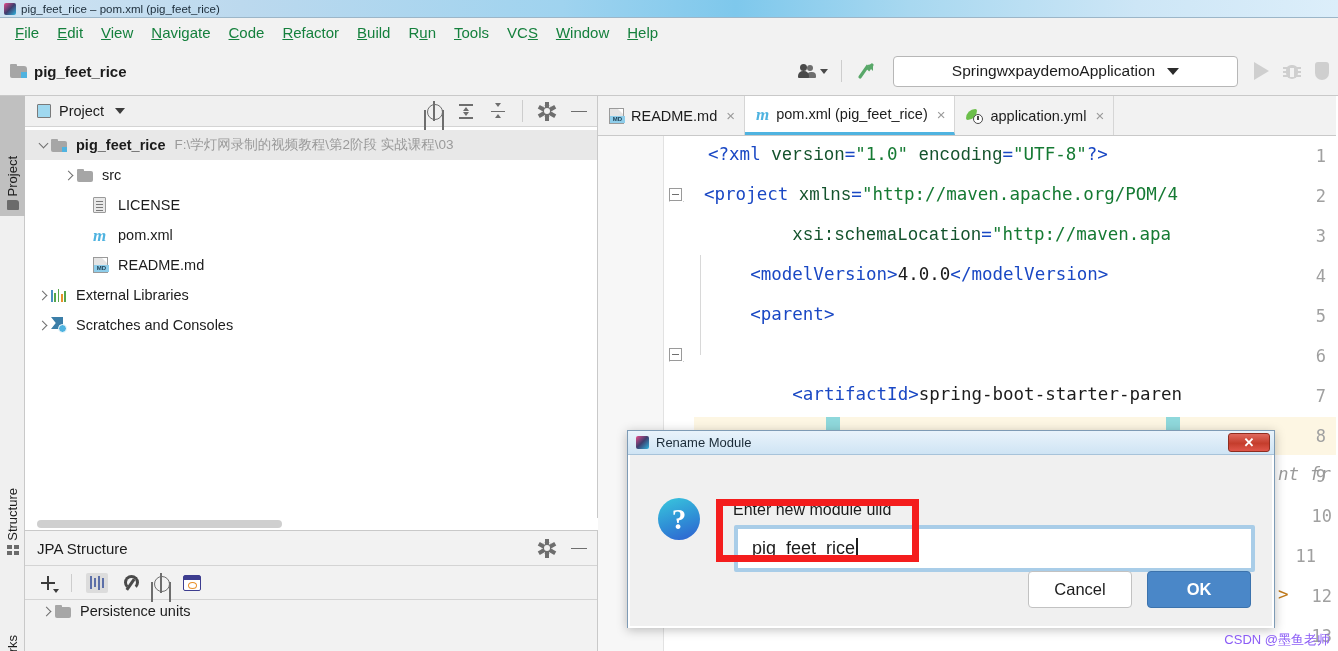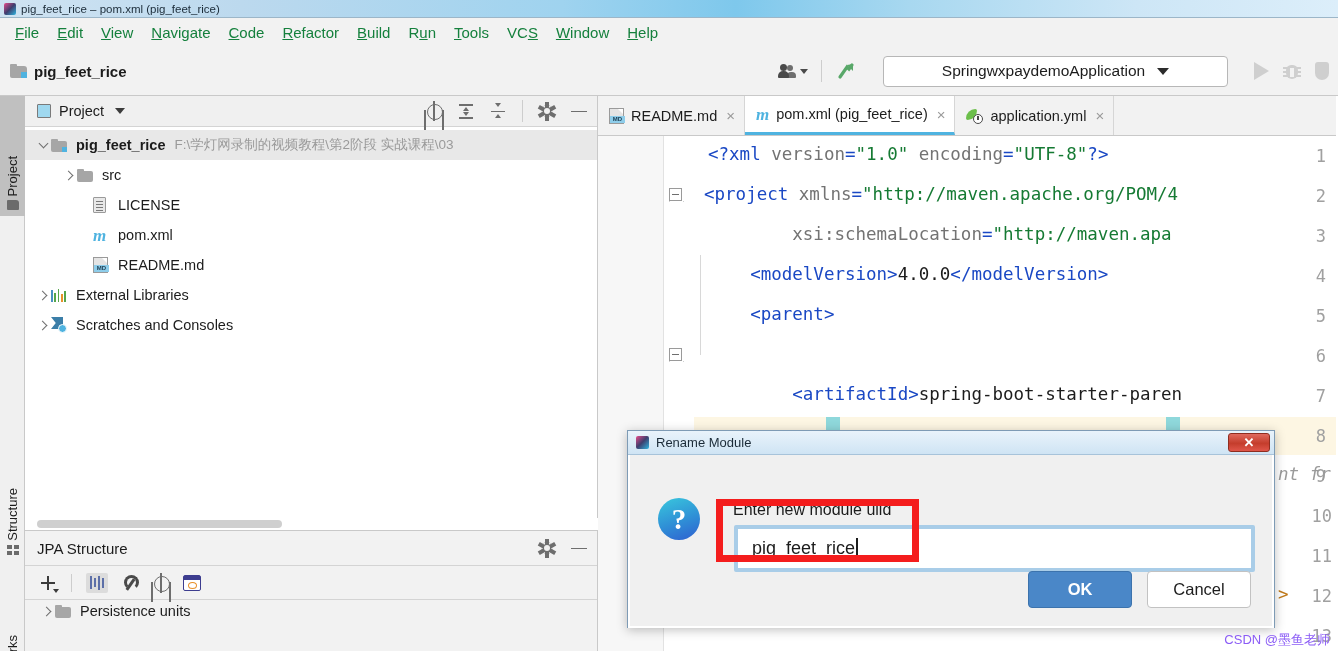--- a/index.html
+++ b/index.html
@@ -66,21 +66,21 @@
 
   .people-ico { position: relative; width: 18px; height: 14px; }
   .people-ico .h1 { position:absolute; left:2px; top:0; width:7px; height:7px; border-radius:50%; background:#4a4a4a; }
   .people-ico .b1 { position:absolute; left:0px; bottom:0; width:11px; height:7px; border-radius:5px 5px 1px 1px; background:#4a4a4a; }
   .people-ico .h2 { position:absolute; right:3px; top:1px; width:6px; height:6px; border-radius:50%; background:#6e6e6e; }
   .people-ico .b2 { position:absolute; right:0px; bottom:0; width:9px; height:6px; border-radius:4px 4px 1px 1px; background:#6e6e6e; }
   .caret-s { width:0;height:0;border-left:4px solid transparent;border-right:4px solid transparent;border-top:5px solid #4a4a4a; margin-left:4px; }
 
   .runconfig {
     width: 345px; height: 31px; background: #ffffff; border: 1px solid #b7b7b7; border-radius: 4px;
-    display: flex; align-items: center; justify-content: center; gap: 12px; margin: 0 19px;
+    display: flex; align-items: center; justify-content: center; gap: 12px; margin: 0 9px;
   }
   .runconfig .label { font-size: 15.5px; color: #1c1c1c; }
   .runconfig .caret { width:0;height:0;border-left:6px solid transparent;border-right:6px solid transparent;border-top:7px solid #2b2b2b; }
 
   .play-ico { width:0;height:0;border-top:9px solid transparent;border-bottom:9px solid transparent;border-left:15px solid #cfcfcf; }
   .bug-ico { position:relative;width:18px;height:18px; }
   .bug-ico .body { position:absolute;left:3px;top:3px;width:12px;height:14px;border-radius:6px 6px 7px 7px;background:#cfcfcf; }
   .bug-ico .l1,.bug-ico .l2,.bug-ico .l3 { position:absolute;width:18px;height:2px;background:#cfcfcf;left:0; }
   .bug-ico .l1{top:5px}.bug-ico .l2{top:9px}.bug-ico .l3{top:13px}
   .bug-ico .st { position:absolute;left:7px;top:6px;width:4px;height:9px;background:#f2f2f2; }
@@ -226,21 +226,21 @@
   .yml-ico .leaf{position:absolute;left:0;top:1px;width:11px;height:11px;background:#6cbf4b;border-radius:11px 2px 11px 2px;}
   .yml-ico .cir{position:absolute;right:0;bottom:0;width:10px;height:10px;border:1.6px solid #4a4a4a;border-radius:50%;background:#ffffff;}
   .yml-ico .cir:after{content:"";position:absolute;left:3px;top:1px;width:1.4px;height:4px;background:#4a4a4a;}
 
   .code-area { position: relative; height: 515px; overflow: hidden; background: #ffffff; }
   .gutter { position:absolute; left:0; top:0; width: 66px; height: 100%; background: #f7f7f7; border-right:1px solid #e2e2e2; }
   .fold-col { position:absolute; left: 66px; top:0; width: 30px; height:100%; background:#ffffff; }
   .lnum { position:absolute; right: 12px; font-size: 17px; color: #a0a0a0; font-family:"DejaVu Sans Mono", monospace; }
   .cline { position:absolute; left: 110px; font-size: 17.5px; font-family:"DejaVu Sans Mono", monospace; white-space: pre; }
   .k-tag { color:#1a48c4; }
-  .k-attr { color:#737373; }
+  .k-attr { color:#14532d;font-family:Liberation Mono, monospace; }
   .k-str { color:#157a33; }
   .k-txt { color:#1c1c1c; }
   .k-comment { color:#9a9a9a; font-style: italic; }
   .hl-line { position:absolute; left:0; width:100%; height:38px; background:#fdf6e3; }
   .fold-box { position:absolute; width:13px; height:13px; border:1px solid #9a9a9a; background:#ffffff; }
   .fold-box:after { content:""; position:absolute; left:2px; top:5px; width:7px; height:1.4px; background:#6e6e6e; }
   .fold-box:before { content:""; position:absolute; left:-1px; top:12px; width:13px; height:7px;
     background:#ffffff; border-left:1px solid #9a9a9a; border-right:1px solid #9a9a9a;
     clip-path: polygon(0 0, 100% 0, 50% 100%); }
   .fold-line { position:absolute; left: 102px; width:1px; background:#d8d8d8; }
@@ -589,21 +589,21 @@
       <div class="lnum" style="top:10px;">1</div>
       <div class="lnum" style="top:50px;">2</div>
       <div class="lnum" style="top:90px;">3</div>
       <div class="lnum" style="top:130px;">4</div>
       <div class="lnum" style="top:170px;">5</div>
       <div class="lnum" style="top:210px;">6</div>
       <div class="lnum" style="top:250px;">7</div>
       <div class="lnum" style="top:290px;">8</div>
       <div class="lnum" style="top:330px;">9</div>
       <div class="lnum" style="top:370px;right:6px;">10</div>
-      <div class="lnum" style="top:410px;right:6px;">11</div>
+      <div class="lnum" style="top:410px;right:22px;">11</div>
       <div class="lnum" style="top:450px;right:6px;">12</div>
       <div class="lnum" style="top:490px;right:6px;">13</div>
 
       <div class="fold-box" style="left:71px;top:52px;"></div>
       <div class="fold-box" style="left:71px;top:212px;"></div>
 
       <div class="cline" style="top:8px;"><span class="k-tag">&lt;?xml </span><span class="k-attr">version</span><span class="k-tag">=</span><span class="k-str">"1.0"</span><span class="k-attr"> encoding</span><span class="k-tag">=</span><span class="k-str">"UTF-8"</span><span class="k-tag">?&gt;</span></div>
       <div class="cline" style="top:48px;left:106px;"><span class="k-tag">&lt;project </span><span class="k-attr">xmlns</span><span class="k-tag">=</span><span class="k-str">"http://maven.apache.org/POM/4</span></div>
       <div class="cline" style="top:88px;"><span class="k-txt">        </span><span class="k-attr">xsi:schemaLocation</span><span class="k-tag">=</span><span class="k-str">"http://maven.apa</span></div>
       <div class="cline" style="top:128px;"><span class="k-txt">    </span><span class="k-tag">&lt;modelVersion&gt;</span><span class="k-txt">4.0.0</span><span class="k-tag">&lt;/modelVersion&gt;</span></div>
@@ -627,22 +627,22 @@
       <div class="dlg-close">✕</div>
     </div>
     <div class="dlg-body">
       <div class="q-ico">?</div>
       <div class="dlg-label">Enter new module uild</div>
       <div class="dlg-input">
         <span class="val">pig_feet_rice</span>
           <span class="caretbar"></span>
       </div>
       <div class="dlg-buttons">
+        <div class="btn btn-cancel">Cancel</div>
         <div class="btn btn-ok">OK</div>
-        <div class="btn btn-cancel">Cancel</div>
       </div>
     </div>
   </div>
 
   <div class="redbox"></div>
 
   <div class="watermark">CSDN @墨鱼老师</div>
 
 </div>
 

